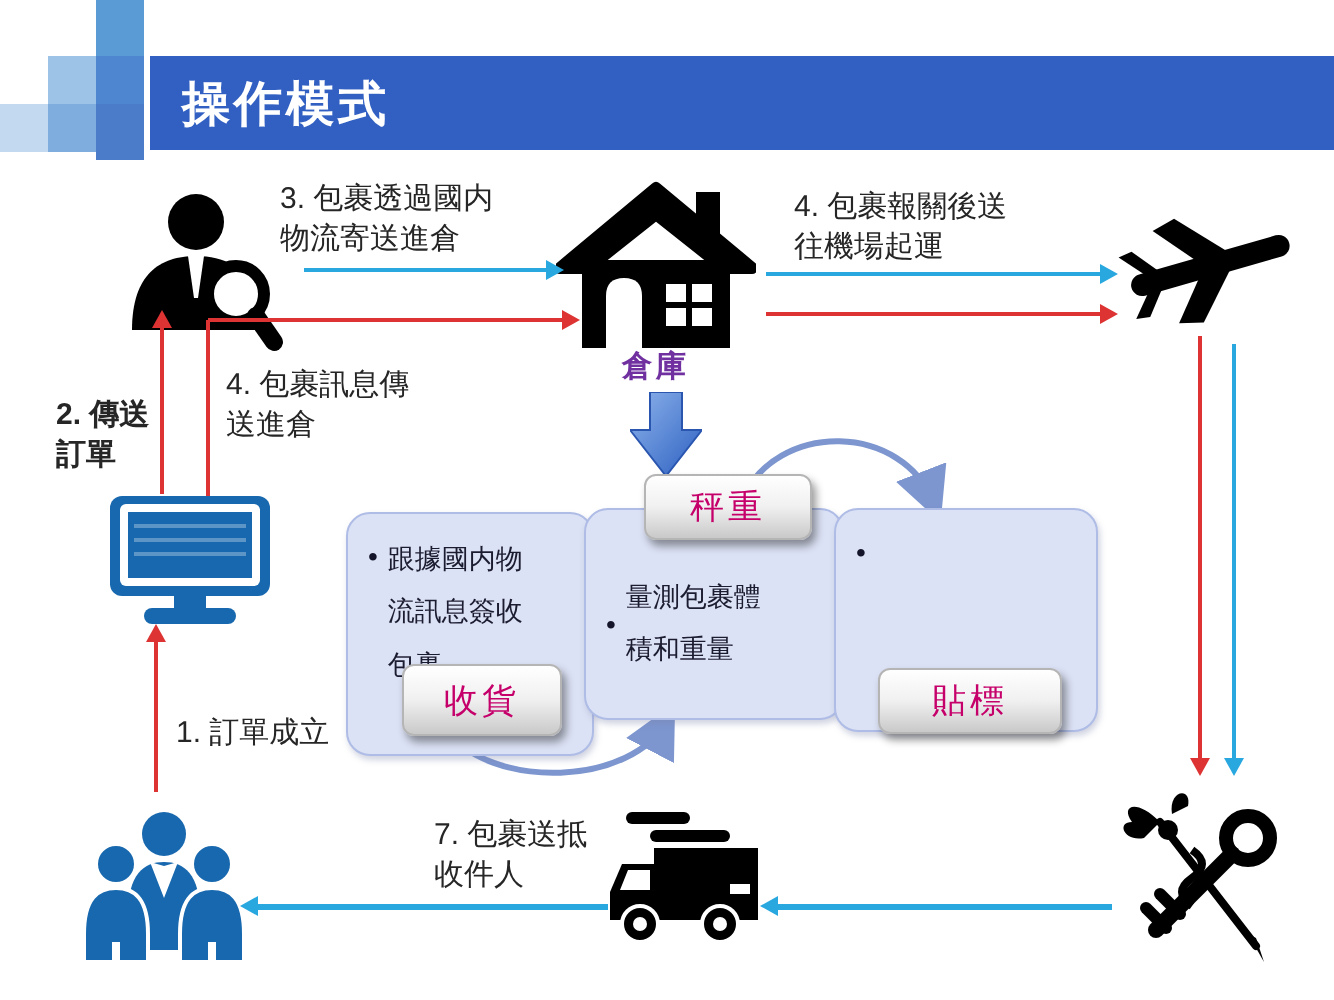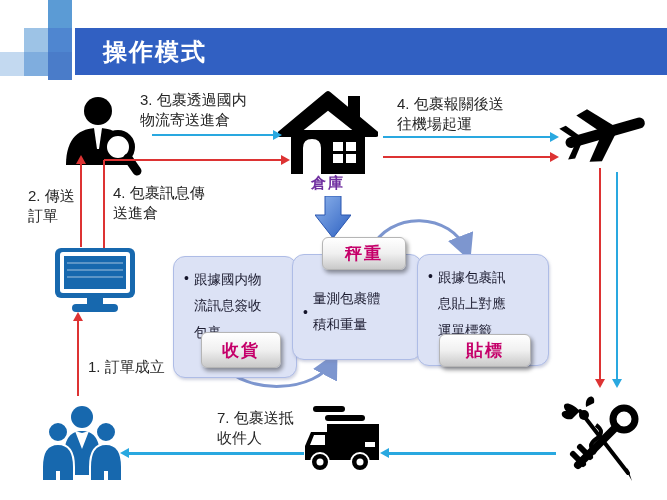--- a/index.html
+++ b/index.html
@@ -1,21 +1,21 @@
 <!DOCTYPE html>
 <html><head>
 <meta charset="utf-8">
 <style>
   html,body{margin:0;padding:0;}
   #slide{position:relative;width:667px;height:500px;background:#ffffff;overflow:hidden;
          font-family:"Liberation Sans","DejaVu Sans",sans-serif;}
   .abs{position:absolute;}
   
   #banner{left:75px;top:28px;width:592px;height:47px;background:#3160c2;display:flex;align-items:center;}
-  #banner .title{color:#ffffff;font-size:24px;font-weight:bold;padding-left:28px;letter-spacing:2px;}
+  #banner .title{color:#ffffff;font-size:24px;font-weight:bold;padding-left:16px;letter-spacing:2px;}
   .sq{position:absolute;}
   
   .txt{position:absolute;font-size:15px;line-height:1.35;color:#262626;white-space:pre-line;}
   
   .arrh{position:absolute;height:2px;background:currentColor;}
   .arrv{position:absolute;width:2px;background:currentColor;}
   .arrh.hr::after{content:'';position:absolute;right:-8px;top:-4px;border-left:9px solid currentColor;
                   border-top:5px solid transparent;border-bottom:5px solid transparent;}
   .arrh.hl::before{content:'';position:absolute;left:-8px;top:-4px;border-right:9px solid currentColor;
                   border-top:5px solid transparent;border-bottom:5px solid transparent;}
@@ -27,21 +27,21 @@
   .cyan{color:#29a8e0;}
   
   .pbox{position:absolute;background:#dce2f5;border:1.5px solid #aebce6;border-radius:12px;
         box-shadow:1px 2px 3px rgba(120,130,170,.35);z-index:2;padding:10px 6px 0 10px;
         display:flex;align-items:flex-start;}
   .pbox .bullet{font-size:14px;color:#14142a;margin:3px 5px 0 0;}
   .pbox .btxt{font-size:13.5px;line-height:1.95;color:#1c1c30;white-space:pre-line;}
   .pill{position:absolute;z-index:3;border:1px solid #b5b5b5;border-radius:6px;
         background:linear-gradient(180deg,#ffffff 0%,#f0f0f0 50%,#c9c9c9 100%);
         box-shadow:2px 3px 4px rgba(0,0,0,.4);display:flex;align-items:center;justify-content:center;
-        color:#c5006a;font-weight:bold;font-size:17px;letter-spacing:2px;}
+        color:#c5006a;font-weight:normal;font-size:17px;letter-spacing:2px;}
   .lbl-purple{position:absolute;color:#7030a0;font-weight:bold;font-size:15px;text-align:center;letter-spacing:2px;}
   .whitebg{background:#ffffff;z-index:4;padding:1px 2px;}
   svg{display:block;}
 </style>
 </head>
 <body>
 
 <div id="slide">
 
   <div class="sq" style="left:48px;top:0;width:24px;height:28px;background:#5b9bd5;"></div>
@@ -178,23 +178,20 @@
 流訊息簽收
 包裹</span>
   </div>
   <div class="pbox" style="left:292px;top:254px;width:112px;height:94px;align-items:center;">
     <span class="bullet" style="margin-top:0;">•</span>
     <span class="btxt">量測包裹體
 積和重量</span>
   </div>
   <div class="pbox" style="left:417px;top:254px;width:114px;height:100px;">
     <span class="bullet">•</span>
-    <span class="btxt">跟據包裹訊
-息貼上對應
-運單標籤</span>
   </div>
 
   <div class="pill" style="left:322px;top:237px;width:82px;height:31px;">
     <span>秤重</span>
   </div>
   <div class="pill" style="left:439px;top:334px;width:90px;height:31px;">
     <span>貼標</span>
   </div>
   <div class="pill" style="left:201px;top:332px;width:78px;height:34px;">
     <span>收貨</span>
@@ -211,19 +208,19 @@
   <div class="arrv red hu" style="left:77px;top:320px;height:76px;"></div>
   <div class="arrh cyan hl" style="left:128px;top:452px;width:176px;height:2.5px;"></div>
   <div class="arrh cyan hl" style="left:388px;top:452px;width:168px;height:2.5px;"></div>
 
   <div class="txt" style="left:140px;top:90px;width:150px;">3. 包裹透過國内
 物流寄送進倉</div>
   <div class="txt" style="left:397px;top:94px;width:128px;">4. 包裹報關後送
 往機場起運</div>
   <div class="txt" style="left:113px;top:183px;width:128px;">4. 包裹訊息傳
 送進倉</div>
-  <div class="txt" style="left:28px;top:186px;width:64px;">2. 傳送
+  <div class="txt" style="left:28px;top:198px;width:64px;font-weight:bold;">2. 傳送
 訂單</div>
   <div class="txt" style="left:88px;top:357px;width:110px;">1. 訂單成立</div>
   <div class="txt" style="left:177px;top:408px;width:96px;margin-left:40px;">7. 包裹送抵
 收件人</div>
 
 </div>
 
 </body></html>

